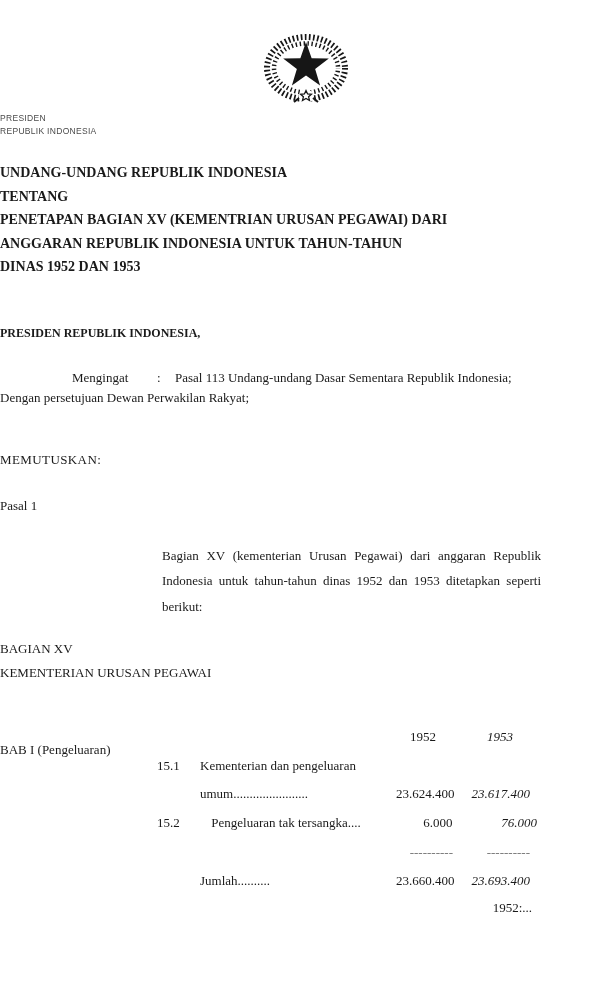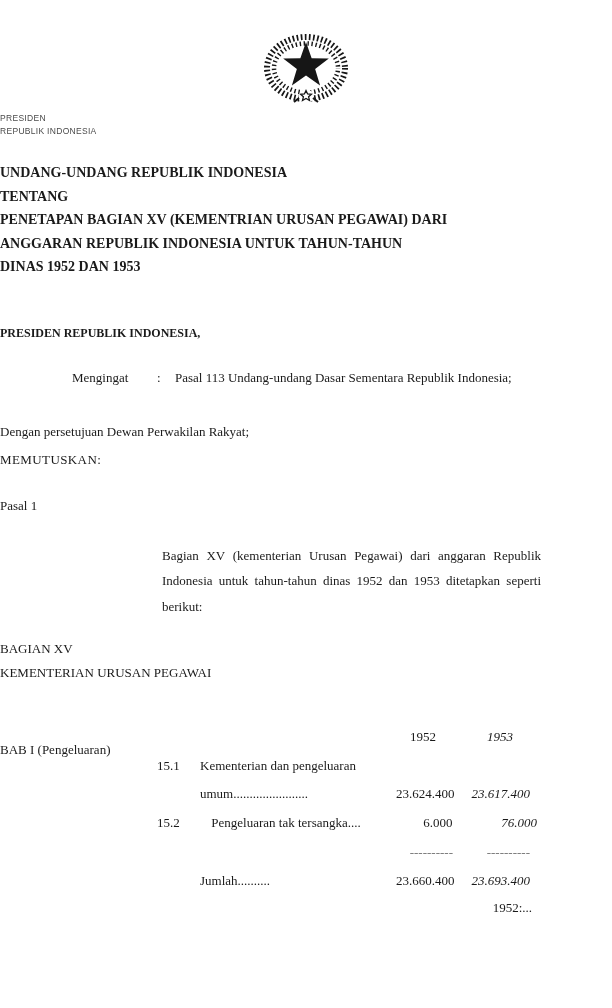--- a/index.html
+++ b/index.html
@@ -15,21 +15,21 @@
   .letterhead {
     top:112px; font-family:"Liberation Sans","DejaVu Sans",sans-serif;
     font-size:8.5px; line-height:13px; color:#4a4a4a; letter-spacing:0.3px;
   }
   .title-block { top:161px; font-weight:bold; font-size:14px; line-height:23.5px; }
   .presiden-heading { top:326px; font-weight:bold; font-size:12px; }
   .mengingat-row { top:370px; left:0; width:612px; height:18px; }
   .mengingat-label { left:72px; top:0; }
   .mengingat-colon { left:157px; top:0; }
   .mengingat-text  { left:175px; top:0; }
-  .persetujuan { top:424px; }
+  .persetujuan { top:390px; }
   .memutuskan  { top:452px; letter-spacing:0.4px; }
   .pasal-heading { top:498px; }
   .pasal-body {
     top:543px; left:162px; width:379px;
     text-align:justify; line-height:25.4px;
   }
   .bagian-block { top:637px; line-height:23.5px; }
   .bab-heading { top:742px; }
   .trow { left:157px; width:380px; display:flex; }
   .t-head   { top:729px; }

